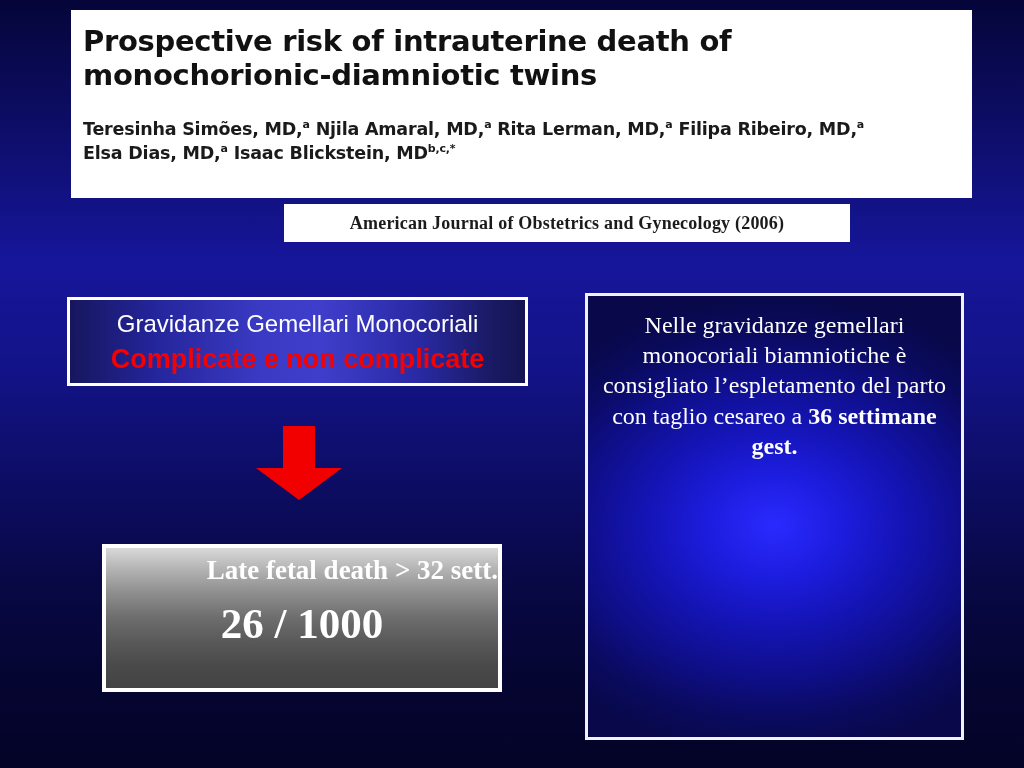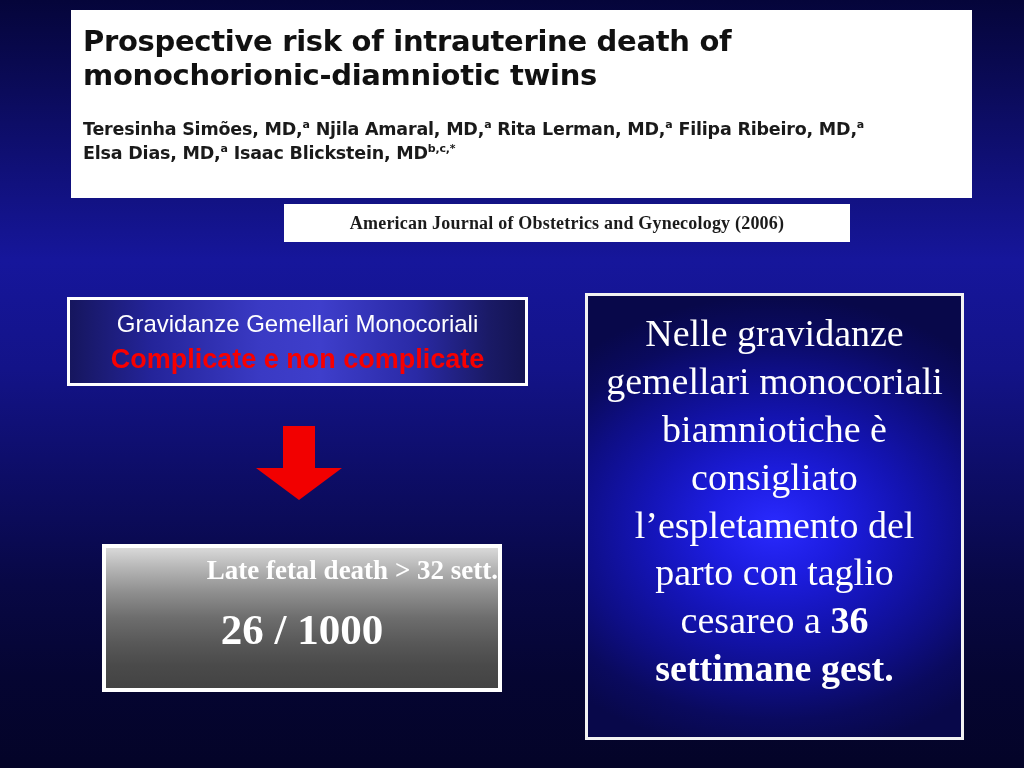--- a/index.html
+++ b/index.html
@@ -166,21 +166,21 @@
     line-height: 1.1;
     white-space: nowrap;
   }
   .gray-line2 {
     font-family: "Liberation Serif", serif;
     font-weight: bold;
     font-size: 43px;
     color: #ffffff;
     text-align: center;
     line-height: 1.12;
-    margin-top: 20px;
+    margin-top: 14px;
     white-space: nowrap;
   }
 
   
   .right-panel {
     position: absolute;
     left: 585px;
     top: 293px;
     width: 379px;
     height: 447px;
@@ -194,21 +194,21 @@
         #0e0e85 68%,
         #0a0a5e 85%,
         #08084a 100%);
     display: flex;
     align-items: flex-start;
     justify-content: center;
     padding: 14px 10px 0 10px;
   }
   .right-text {
     font-family: "Liberation Serif", serif;
-    font-size: 38px;
+    font-size: 24px;
     color: #ffffff;
     text-align: center;
     line-height: 1.26;
   }
   .right-text b { font-weight: bold; }
 </style>
 </head>
 <body>
 
 <div id="slide">

